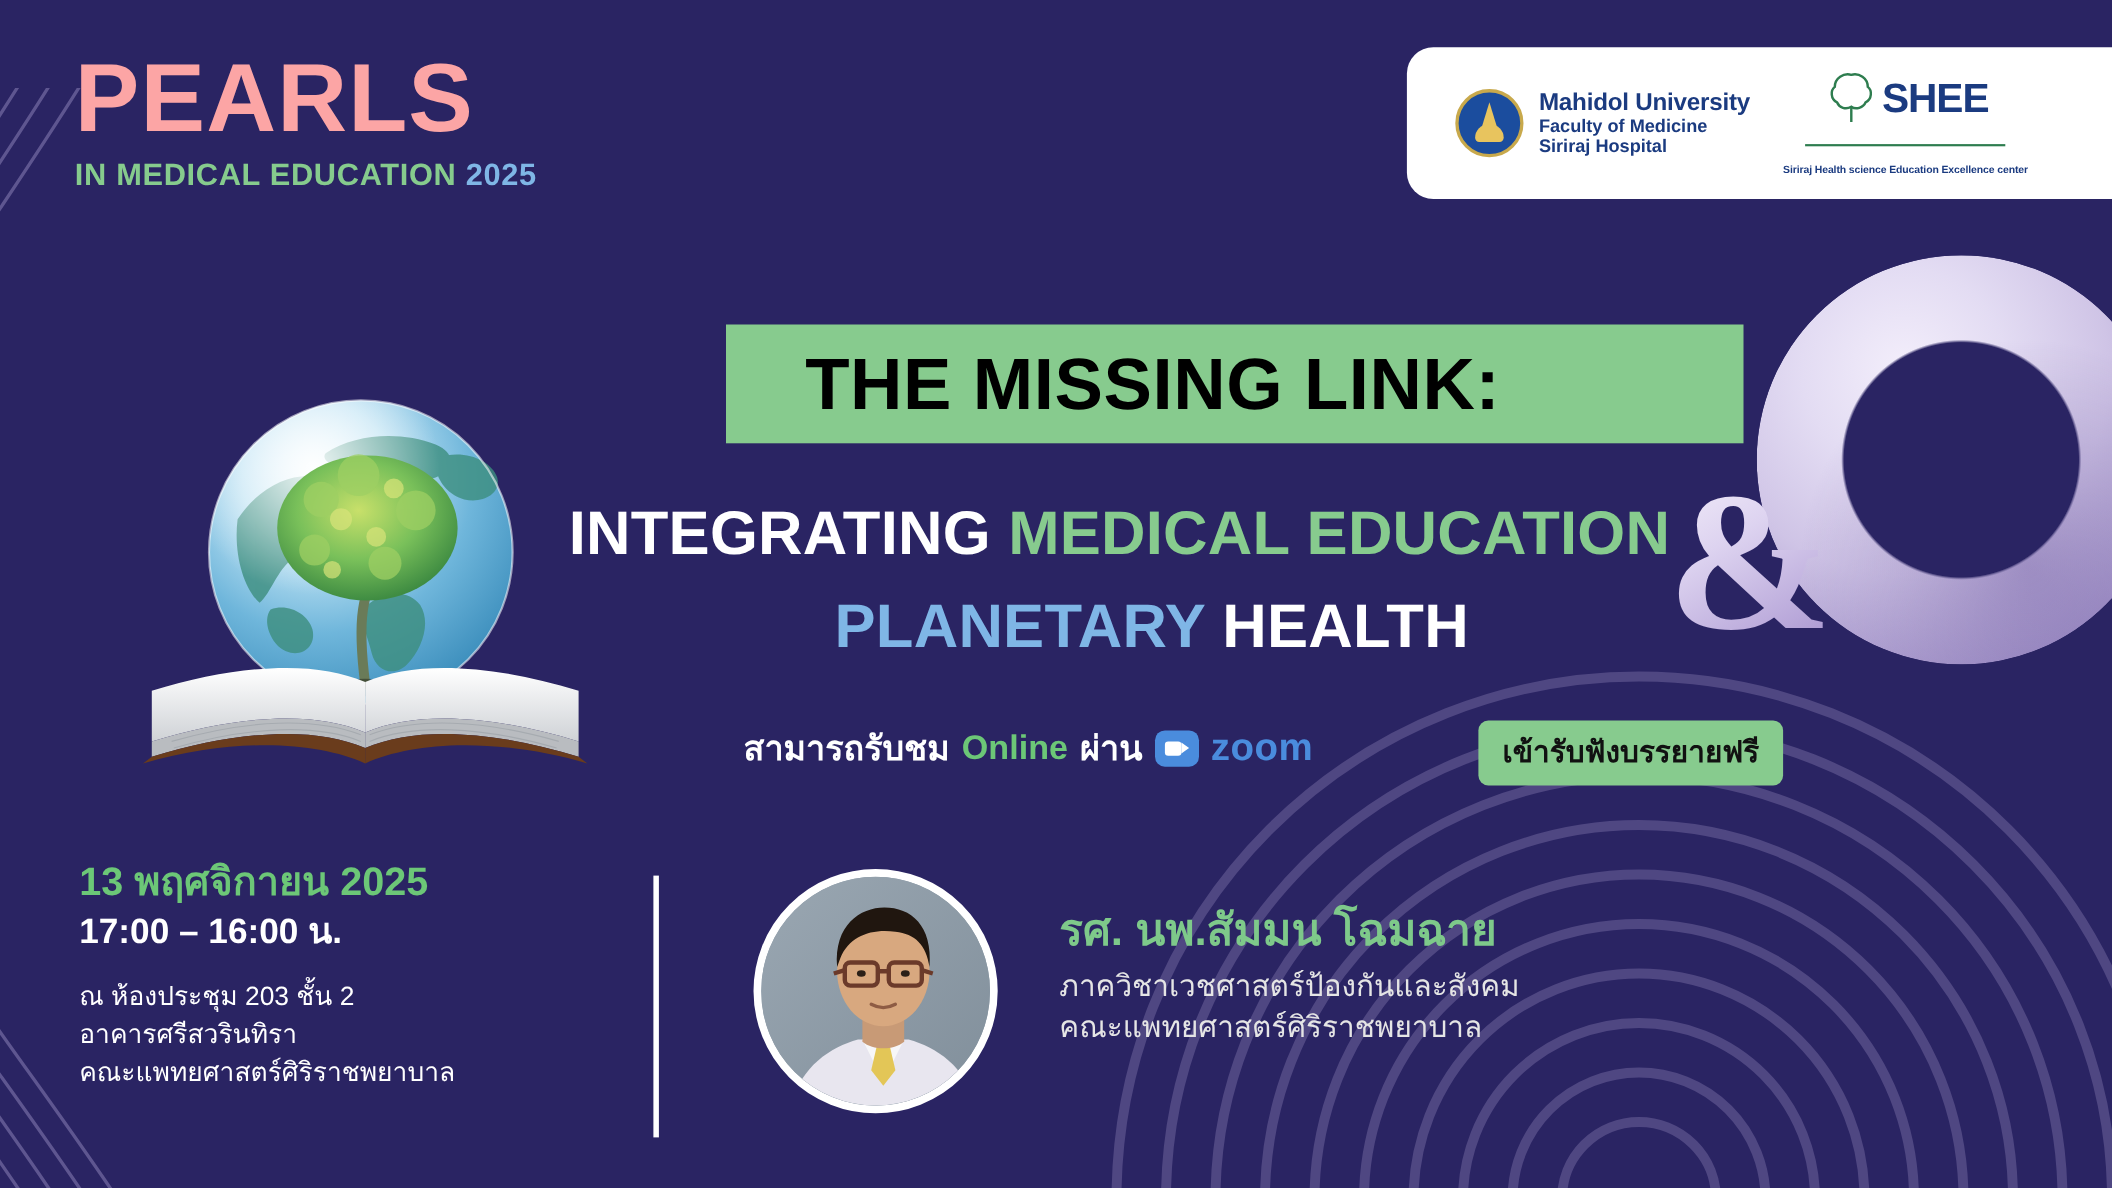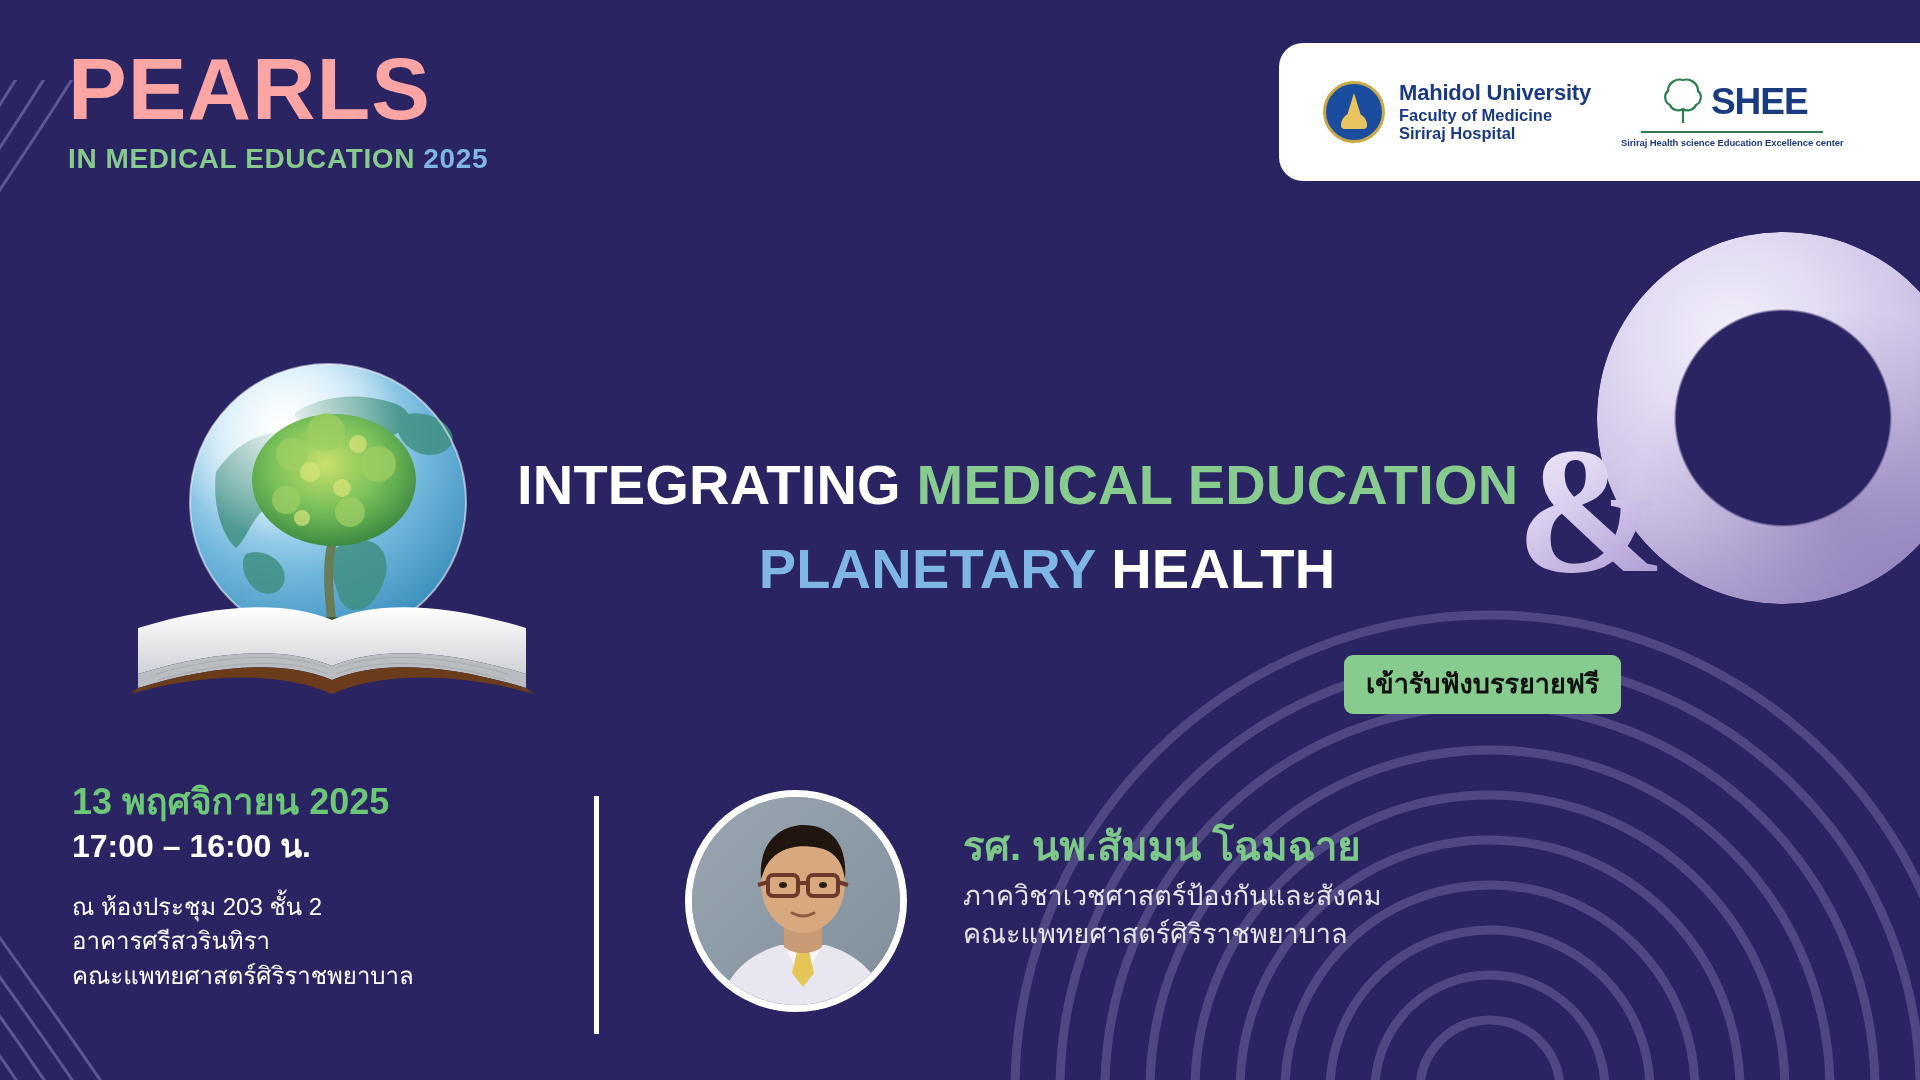--- a/index.html
+++ b/index.html
@@ -64,21 +64,21 @@
     width:0;height:0;border-left:8px solid transparent;border-right:8px solid transparent;
     border-bottom:26px solid #e8c45e;
   }
   .mu-seal:after{
     content:"";position:absolute;left:50%;bottom:11px;transform:translateX(-50%);
     width:26px;height:16px;border-radius:13px 13px 4px 4px;background:#e8c45e;
   }
   .mu-text{line-height:1.12;color:#1b3b80;}
   .mu-text .l1{font-size:22px;font-weight:bold;letter-spacing:-.2px;}
   .mu-text .l2,.mu-text .l3{font-size:16.5px;font-weight:600;}
-  .shee-block{display:flex;flex-direction:column;align-items:center;gap:4px;}
+  .shee-block{display:flex;flex-direction:column;align-items:center;gap:16px;}
   .shee-row{display:flex;align-items:center;gap:2px;}
   .shee-tree{width:52px;height:50px;}
   .shee-word{font-size:37px;font-weight:bold;color:#1b3b80;letter-spacing:-1px;line-height:1;}
   .shee-rule{width:182px;height:2px;background:#2e7d4f;margin-top:1px;}
   .shee-tag{font-size:9.5px;color:#1b3b80;font-weight:600;letter-spacing:-.1px;}
 
   
   .globe-wrap{position:absolute;left:96px;top:322px;width:480px;height:390px;z-index:4;}
 
   
@@ -281,28 +281,40 @@
     <path d="M236,358 C190,338 120,342 42,366 L34,372 C118,348 192,352 236,372 Z" fill="#6a3c1c"></path>
     <path d="M236,358 C282,338 352,342 430,366 L438,372 C354,348 280,352 236,372 Z" fill="#6a3c1c"></path>
     <g stroke="#9aa0a6" stroke-width="1" opacity=".6">
       <path d="M60,352 C130,332 190,330 232,346" fill="none"></path>
       <path d="M62,358 C132,338 192,336 232,352" fill="none"></path>
       <path d="M412,352 C342,332 282,330 240,346" fill="none"></path>
       <path d="M410,358 C340,338 280,336 240,352" fill="none"></path>
     </g>
   </svg>
 
+  <div class="title-band">
+    <span>THE MISSING LINK:</span>
+  </div>
   <div class="title-l2">
     <span class="w">INTEGRATING </span><span class="gr">MEDICAL EDUCATION</span>
   </div>
   <div class="title-l3">
     <span class="bl">PLANETARY </span><span class="w">HEALTH</span>
   </div>
   <div class="amp">&amp;</div>
 
+  <div class="zoom-line">
+    <span>สามารถรับชม </span>
+      <span class="online">Online</span>
+      <span> ผ่าน</span>
+    <span class="zoom-badge">
+        <span class="zoom-cam"></span>
+      </span>
+    <span class="zoom-word">zoom</span>
+  </div>
 
   <div class="free-badge">เข้ารับฟังบรรยายฟรี</div>
 
   <div class="info">
     <div class="info-date">13 พฤศจิกายน 2025</div>
     <div class="info-time">17:00 – 16:00 น.</div>
     <div class="info-venue">
       <div>ณ ห้องประชุม 203 ชั้น 2</div>
       <div>อาคารศรีสวรินทิรา</div>
       <div>คณะแพทยศาสตร์ศิริราชพยาบาล</div>

